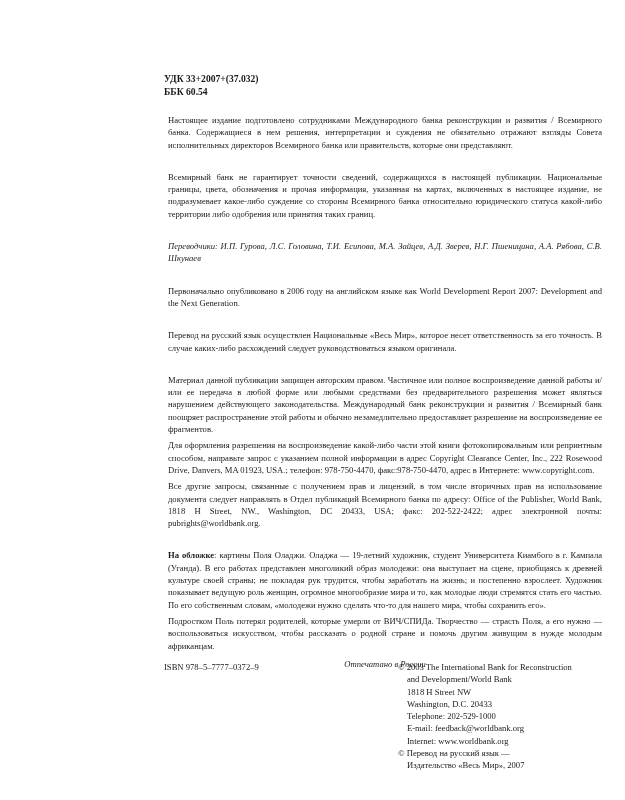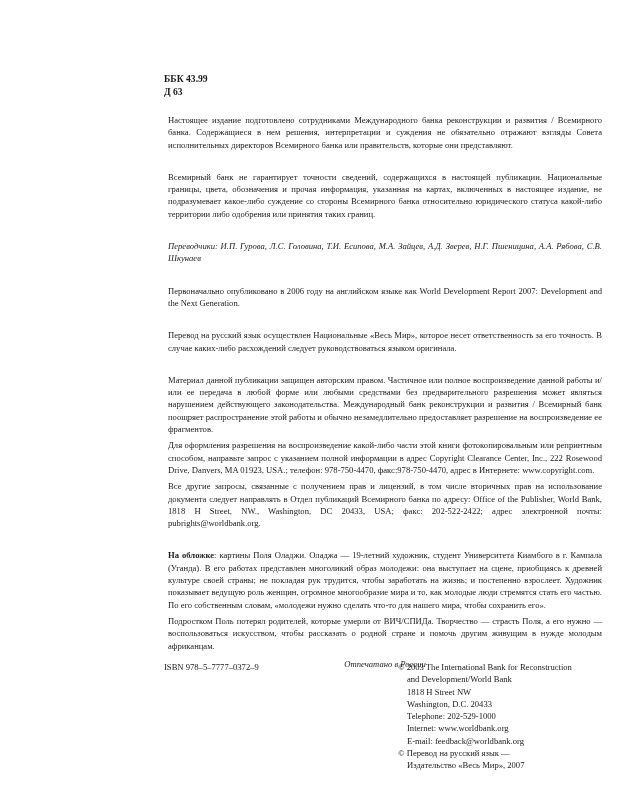--- a/index.html
+++ b/index.html
@@ -16,22 +16,22 @@
   .copy { position: absolute; left: 234px; top: 0; }
   .copy div { white-space: nowrap; }
   .indent { padding-left: 9px; }
   b { font-weight: bold; }
 </style>
 </head>
 <body>
 
 <div class="page">
   <div class="codes">
-    <div>ББК 43.99</div>
-    <div>Д 63</div>
+    <div>УДК 33+2007+(37.032)</div>
+    <div>ББК 60.54</div>
   </div>
   <div class="gap"></div>
   <p class="para">Настоящее издание подготовлено сотрудниками Международного банка реконструкции и развития / Всемирного банка. Содержащиеся в нем решения, интерпретации и суждения не обязательно отражают взгляды Совета исполнительных директоров Всемирного банка или правительств, которые они представляют.</p>
   <div class="gap"></div>
   <p class="para">Всемирный банк не гарантирует точности сведений, содержащихся в настоящей публикации. Национальные границы, цвета, обозначения и прочая информация, указанная на картах, включенных в настоящее издание, не подразумевает какое-либо суждение со стороны Всемирного банка относительно юридического статуса какой-либо территории либо одобрения или принятия таких границ.</p>
   <div class="gap"></div>
   <p class="para ital">Переводчики: И.П. Гурова, Л.С. Головина, Т.И. Есипова, М.А. Зайцев, А.Д. Зверев, Н.Г. Пшеницина, А.А. Рябова, С.В. Шкунаев</p>
   <div class="gap"></div>
   <p class="para">Первоначально опубликовано в 2006 году на английском языке как World Development Report 2007: Development and the Next Generation.</p>
   <div class="gap"></div>
@@ -47,18 +47,18 @@
 </div>
 
 <div class="bottom">
   <div class="isbn">ISBN 978–5–7777–0372–9</div>
   <div class="copy">
     <div>© 2003 The International Bank for Reconstruction</div>
     <div class="indent">and Development/World Bank</div>
     <div class="indent">1818 H Street NW</div>
     <div class="indent">Washington, D.C. 20433</div>
     <div class="indent">Telephone: 202-529-1000</div>
+    <div class="indent">E-mail: feedback@worldbank.org</div>
     <div class="indent">Internet: www.worldbank.org</div>
-    <div class="indent">E-mail: feedback@worldbank.org</div>
     <div>© Перевод на русский язык —</div>
     <div class="indent">Издательство «Весь Мир», 2007</div>
   </div>
 </div>
 
 </body></html>

